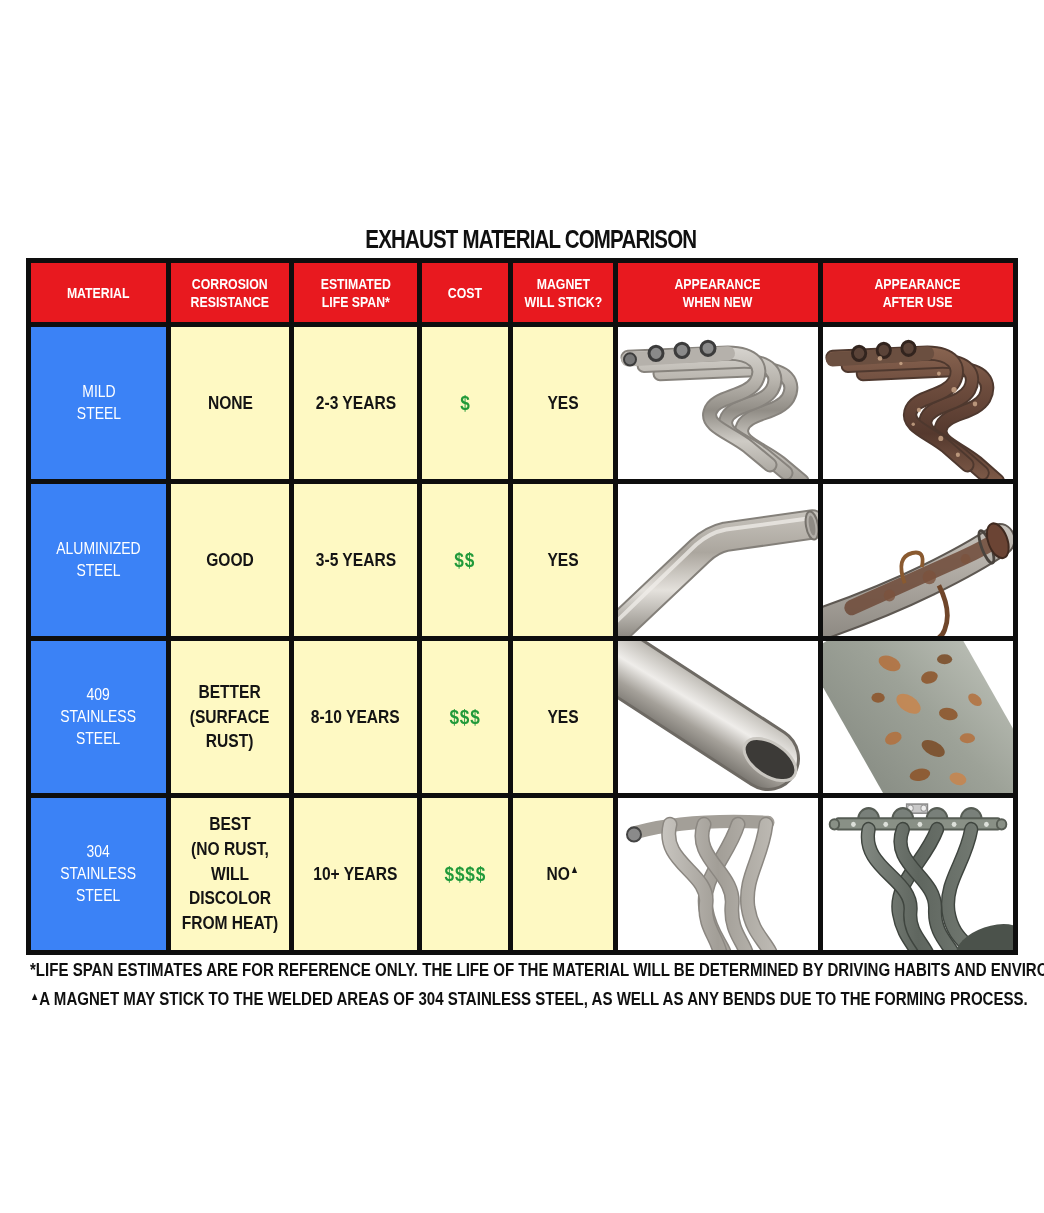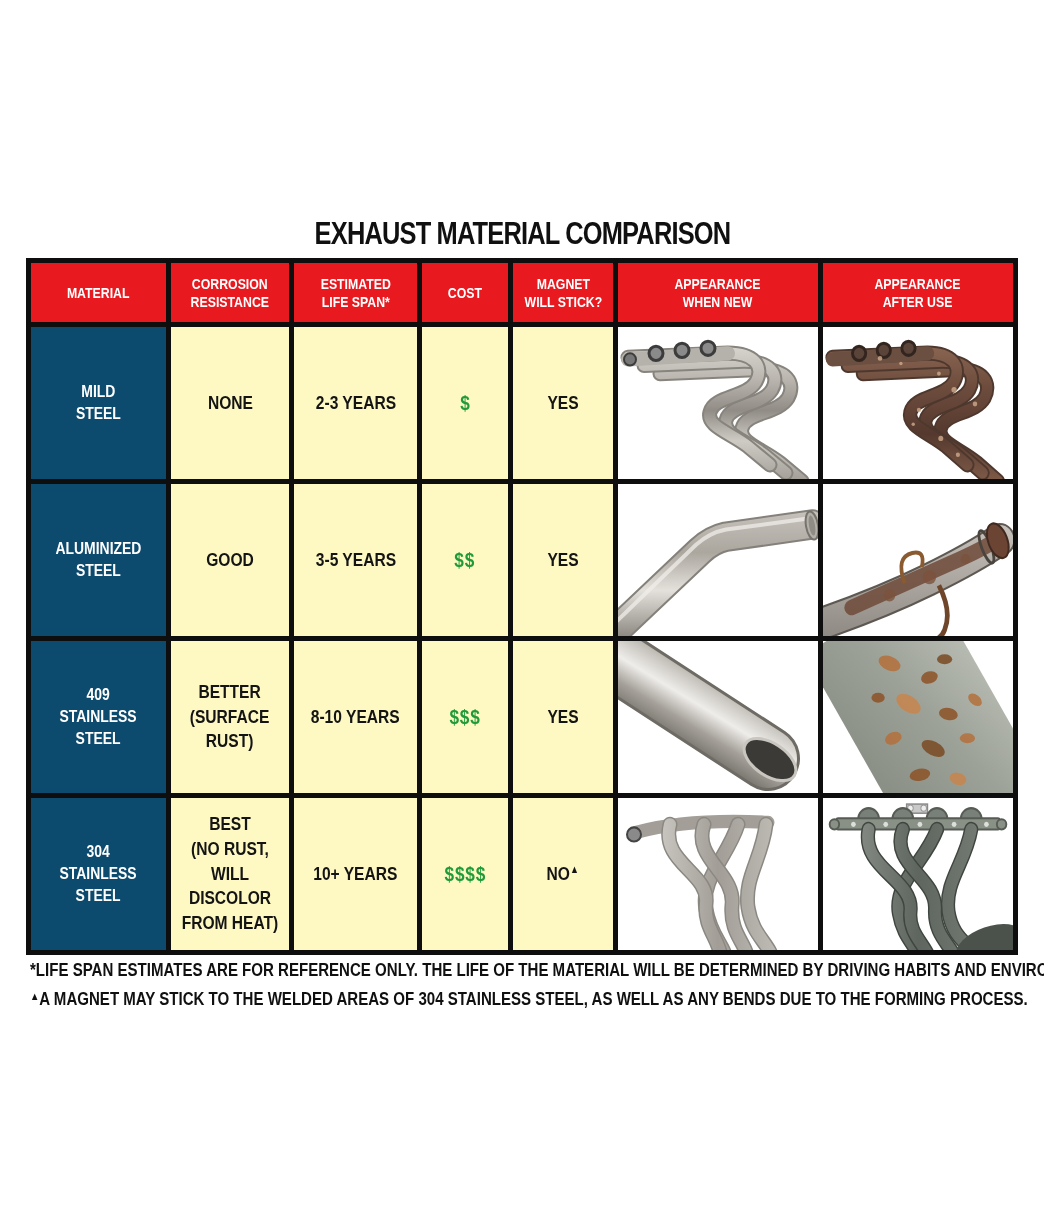--- a/index.html
+++ b/index.html
@@ -2,34 +2,34 @@
 <html><head>
 <meta charset="utf-8">
 <style>
   html,body{margin:0;padding:0;}
   body{
     width:1044px;height:1213px;position:relative;background:#ffffff;
     font-family:"Liberation Sans", sans-serif;overflow:hidden;
   }
   .cond{display:inline-block;transform:scaleX(0.82);transform-origin:50% 50%;white-space:pre-line;}
   .title{
-    position:absolute;top:216px;left:26px;width:992px;margin:0;
-    text-align:center;font-size:31px;font-weight:bold;color:#101010;letter-spacing:-1px;
+    position:absolute;top:216px;left:26px;width:992px;margin:9px;
+    text-align:center;font-size:25px;font-weight:bold;color:#101010;letter-spacing:-1px;
   }
   .tbl{
     position:absolute;top:258px;left:26px;width:992px;height:697px;
     background:#0e0e0e;display:grid;box-sizing:border-box;
     grid-template-columns:135px 118px 123px 86px 100px 200px 190px;
     grid-template-rows:59px 152px 152px 152px 152px;
     gap:5px;padding:5px;
   }
   .trow{display:contents;}
   .cell{display:flex;align-items:center;justify-content:center;text-align:center;overflow:hidden;}
   .head{background:#e8191f;color:#ffffff;font-weight:bold;font-size:15px;line-height:1.2;}
-  .mat{background:#0c4a6e;color:#ffffff;font-weight:bold;font-size:17px;line-height:1.3;}
+  .mat{background:#3b82f6;color:#ffffff;font-weight:normal;font-size:17px;line-height:1.3;}
   .body{background:#fef9c3;color:#141414;font-weight:bold;font-size:19px;line-height:1.3;}
   .cost{color:#219a3a;font-size:21px;letter-spacing:1px;}
   .magsup{font-size:11px;vertical-align:7px;}
   .img{background:#ffffff;position:relative;padding:0;}
   .img svg{display:block;width:100%;height:100%;}
   .notes{position:absolute;left:30px;top:958px;width:1000px;color:#101010;}
   .notes p{margin:0 0 4px 0;font-size:17.5px;font-weight:bold;line-height:1.45;
     transform:scaleX(0.86);transform-origin:left center;white-space:nowrap;}
   .tri{font-size:11px;vertical-align:5px;}
 </style>

